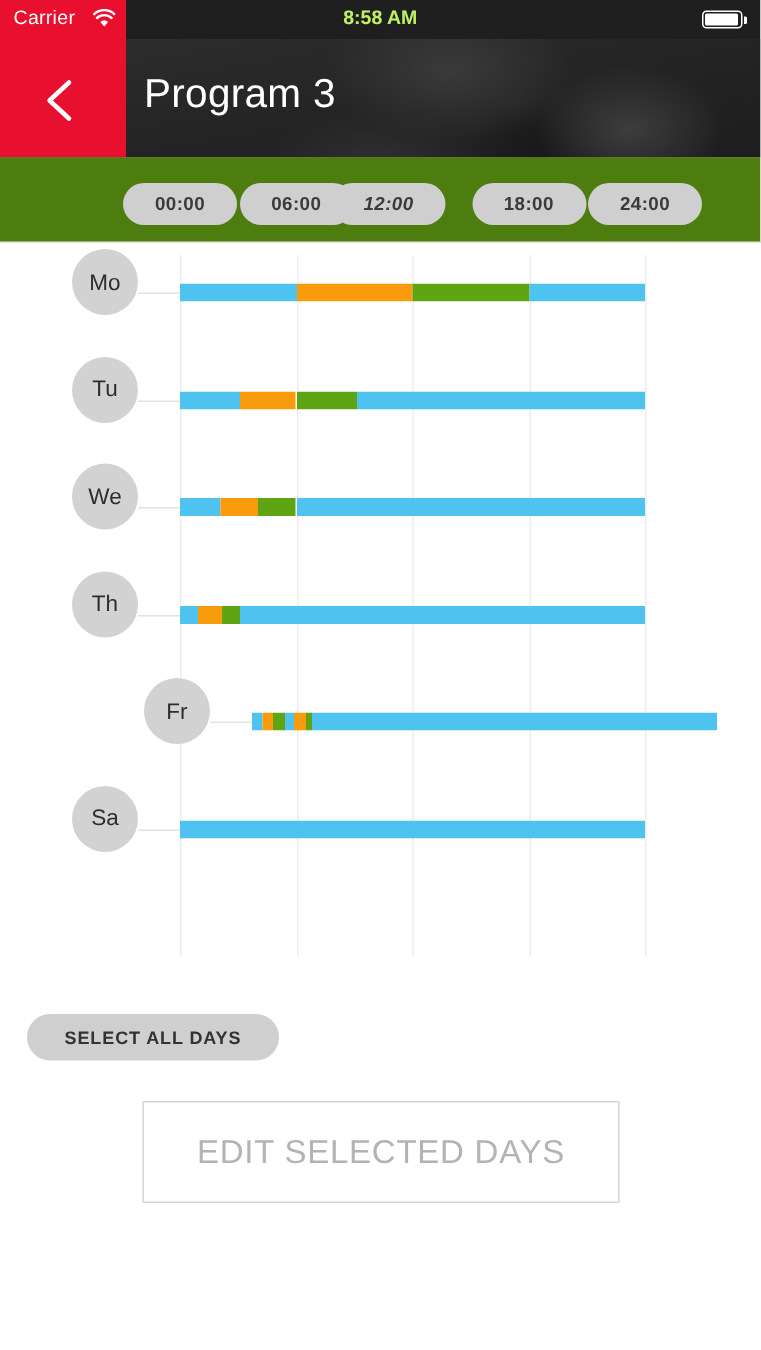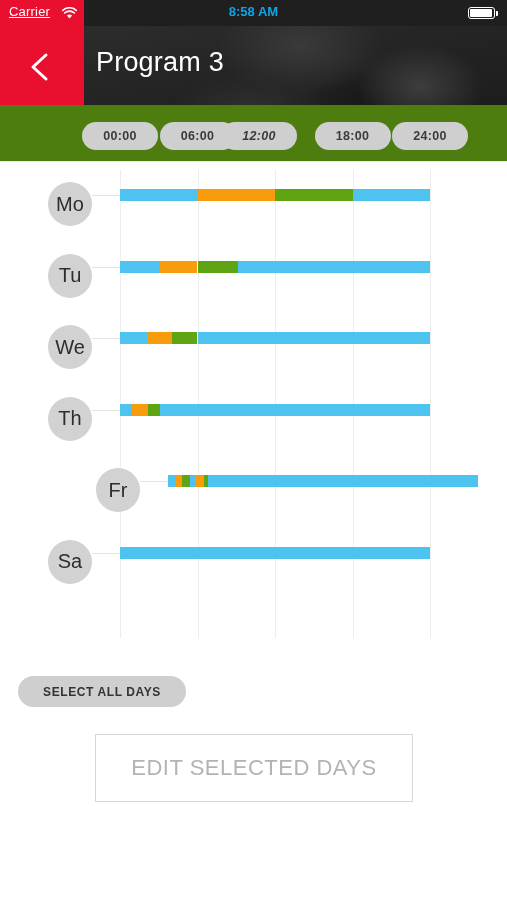--- a/index.html
+++ b/index.html
@@ -35,36 +35,35 @@
     height: 26px;
     background: #e8102e;
   }
   .status-carrier {
     position: absolute;
     left: 9px; top: 4px;
     font-size: 13px;
     color: #ffffff;
     letter-spacing: 0.2px;
     z-index: 2;
-    text-decoration: underline;
   }
   .status-wifi {
     position: absolute;
     left: 62px; top: 6px;
     width: 15px; height: 13px;
     z-index: 2;
   }
   .status-time {
     position: absolute;
     left: 0; top: 4px;
     width: 507px;
     text-align: center;
     font-size: 13px;
     font-weight: bold;
-    color: #0ea5e9;
+    color: #bef264;
   }
   .status-battery {
     position: absolute;
     right: 12px; top: 7px;
     width: 27px; height: 12px;
     border: 1.5px solid #ffffff;
     border-radius: 3px;
   }
   .status-battery::before {
     content: "";
@@ -170,26 +169,26 @@
     background: #ededed;
   }
   .day-row {
     position: absolute;
     left: 0;
     width: 507px;
     height: 72px;
   }
   .day-badge {
     position: absolute;
-    left: 48px; top: 20px;
+    left: 48px; top: 4px;
     width: 44px; height: 44px;
     border-radius: 50%;
     background: #d2d2d2;
     color: #2d2d2d;
-    font-size: 20px;
+    font-size: 15px;
     display: flex;
     align-items: center;
     justify-content: center;
     cursor: pointer;
   }
   .day-connector {
     position: absolute;
     left: 92px; top: 33px;
     width: 28px; height: 1px;
     background: #e2e2e2;

